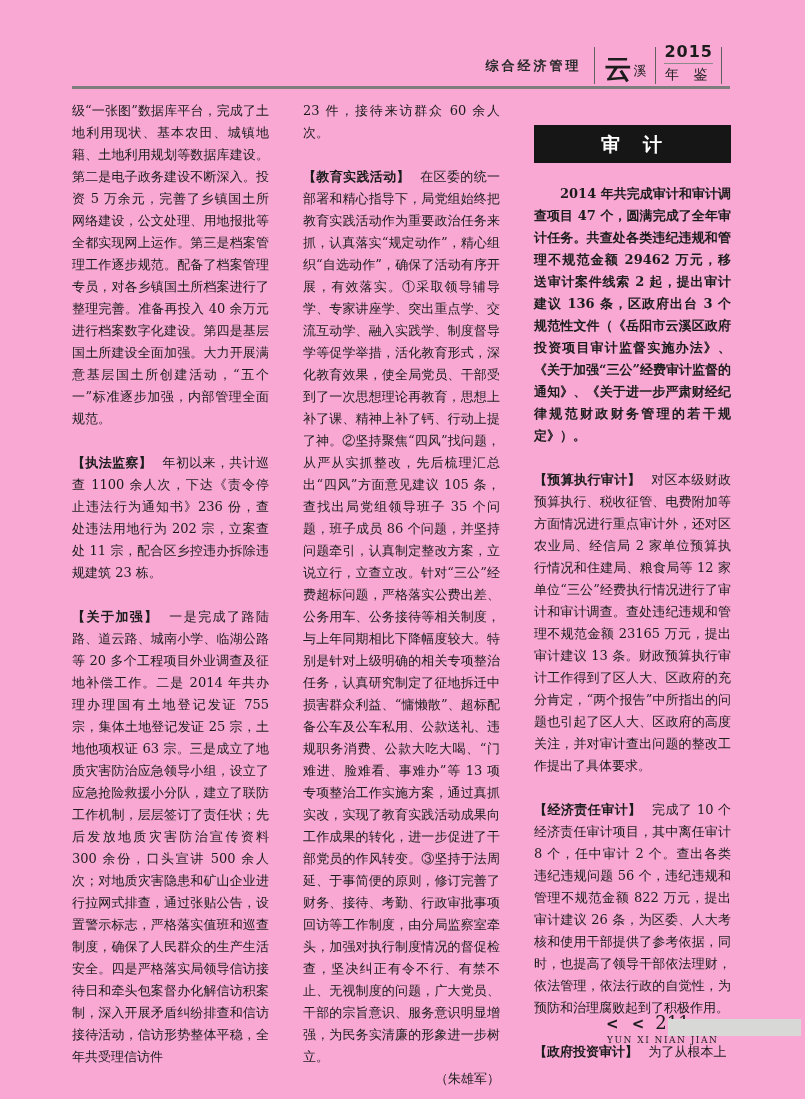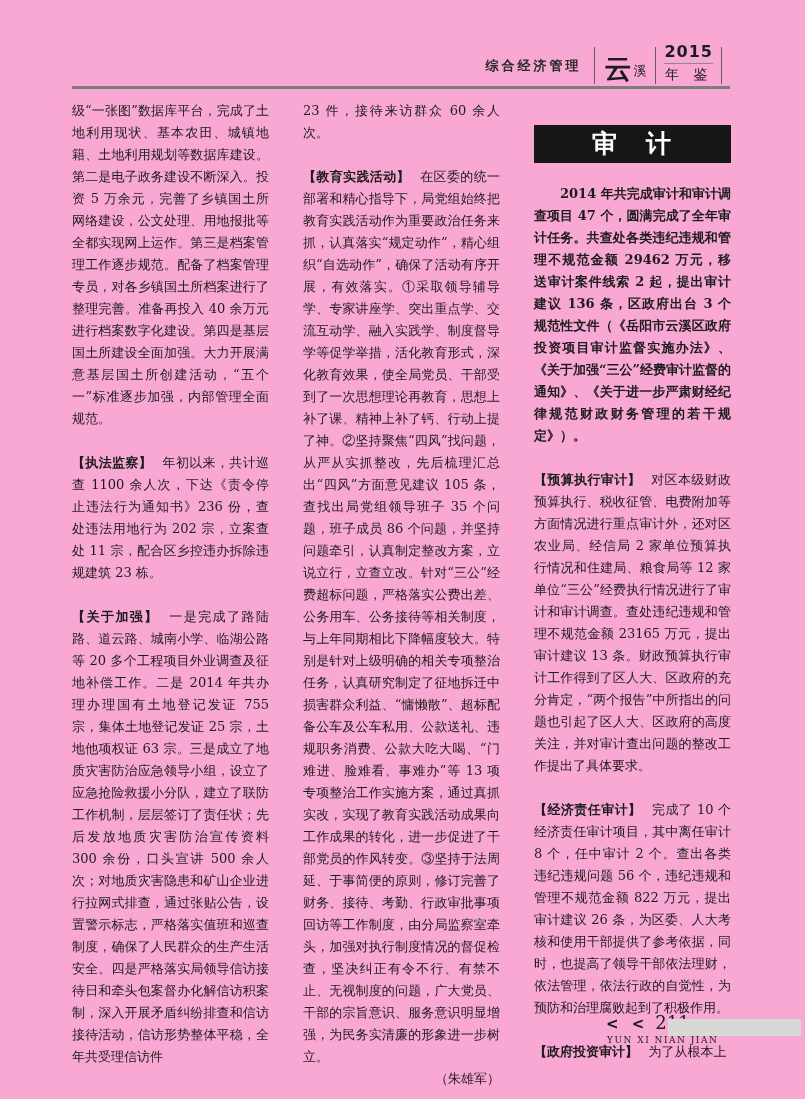--- a/index.html
+++ b/index.html
@@ -23,21 +23,21 @@
   .col{width:197px;font-size:13px;line-height:22px;text-align:justify;text-justify:inter-ideograph;}
   .para{margin:0;}
   .para + .para{margin-top:22px;}
   .phead{font-family:"DejaVu Sans","Liberation Sans",sans-serif;font-weight:bold;margin-right:0.8em;}
   .phead:empty{display:none;margin:0;}
   .indent2{text-indent:2em;font-weight:bold;}
   .signature{text-align:right;margin-top:0;}
   
   .audit-box{
     margin:25px 0 20px 0;height:38px;line-height:38px;background:#161616;color:#ffffff;
-    text-align:center;font-family:"DejaVu Sans","Liberation Sans",sans-serif;font-weight:bold;font-size:25px;letter-spacing:2px;
+    text-align:center;font-family:"DejaVu Sans","Liberation Sans",sans-serif;font-weight:bold;font-size:19px;letter-spacing:2px;
   }
   
   .pagenum{position:absolute;left:606px;top:1012px;display:flex;align-items:baseline;gap:7px;}
   .arrows{font-family:"DejaVu Sans","Liberation Sans",sans-serif;font-weight:bold;font-size:15px;letter-spacing:4px;}
   .pnum{font-size:18px;}
   .footer-bar{position:absolute;left:668px;top:1019px;width:133px;height:17px;background:#d8d8d6;}
   .journal{position:absolute;left:607px;top:1035px;font-size:9px;letter-spacing:1.5px;color:#222;}
 </style>
 </head>
 <body>

